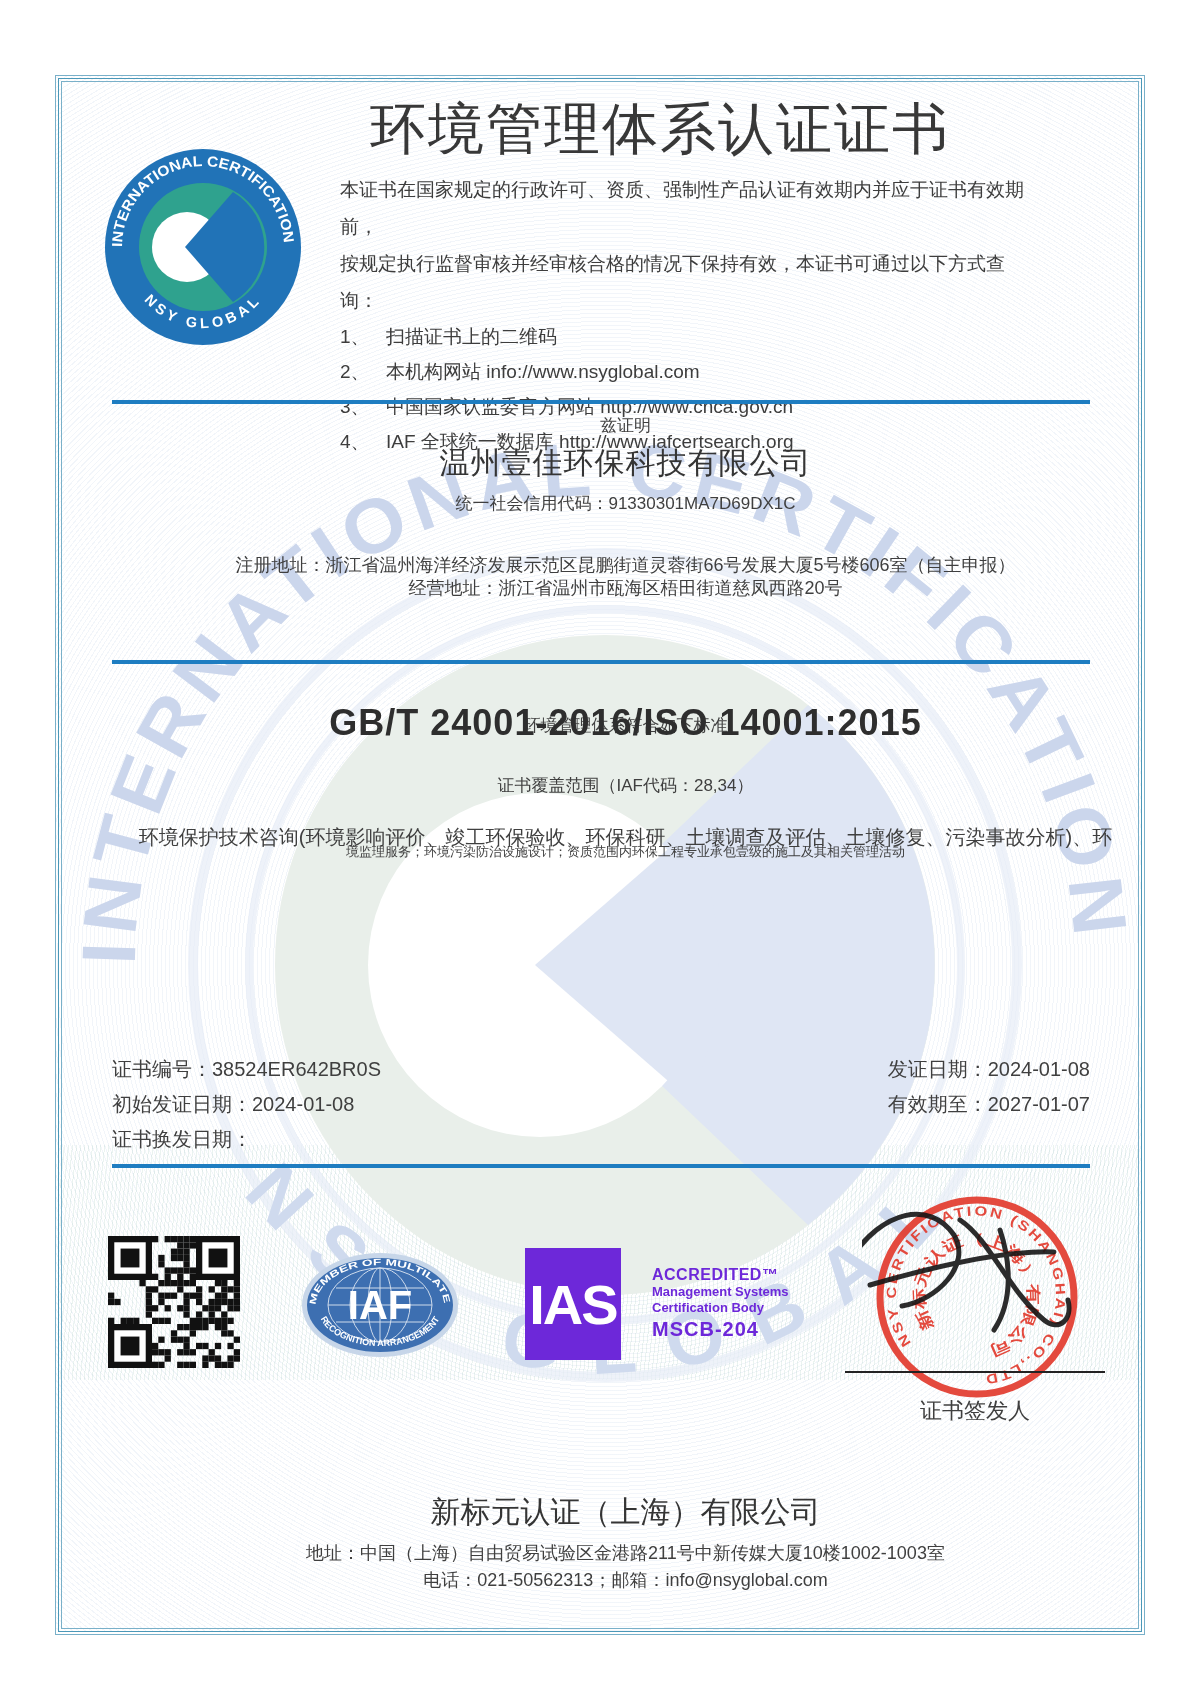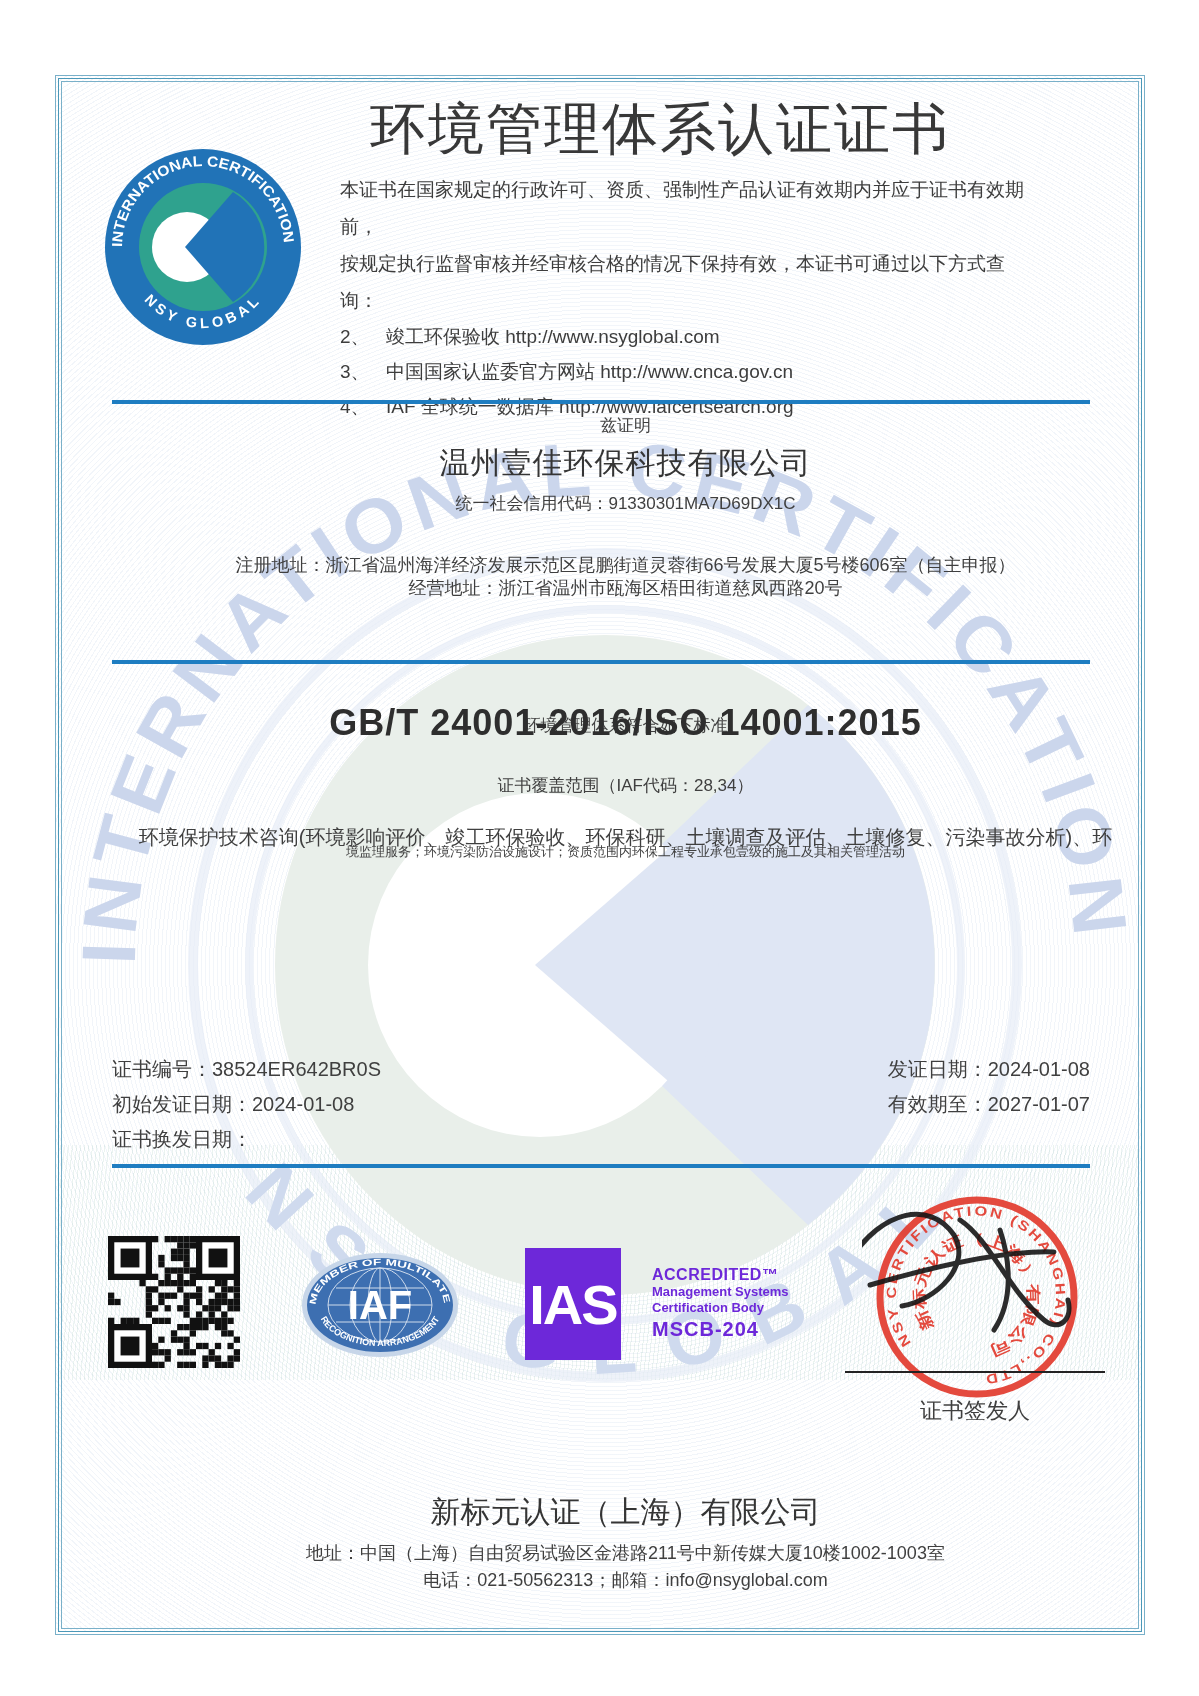--- a/index.html
+++ b/index.html
@@ -96,21 +96,22 @@
     <text font-size="14.5" font-weight="bold" fill="#FFFFFF" letter-spacing="4" text-anchor="middle">
       <textPath href="#bBot" startOffset="50%">NSY GLOBAL</textPath>
     </text>
   </svg>
 
   <div class="abs content" id="title" style="left:330px;width:660px;text-align:center">环境管理体系认证证书</div>
 
   <div class="abs content" id="intro">
     <div>本证书在国家规定的行政许可、资质、强制性产品认证有效期内并应于证书有效期前，</div>
     <div>按规定执行监督审核并经审核合格的情况下保持有效，本证书可通过以下方式查询：</div>
-    <div class="li"><span class="num">2、</span><span>竣工环保验收 http://www.nsyglobal.com</span></div>
+    <div class="li"><span class="num">1、</span><span>扫描证书上的二维码</span></div>
+    <div class="li"><span class="num">2、</span><span>本机构网站 info://www.nsyglobal.com</span></div>
     <div class="li"><span class="num">3、</span><span>中国国家认监委官方网站 http://www.cnca.gov.cn</span></div>
     <div class="li"><span class="num">4、</span><span>IAF 全球统一数据库 http://www.iafcertsearch.org</span></div>
   </div>
 
   <div class="abs divider" style="top:400px"></div>
 
   <div class="abs content center" id="certify-label">兹证明</div>
   <div class="abs content center" id="company-name">温州壹佳环保科技有限公司</div>
   <div class="abs content center" id="credit-code">统一社会信用代码：91330301MA7D69DX1C</div>
   <div class="abs content center" id="reg-addr">注册地址：浙江省温州海洋经济发展示范区昆鹏街道灵蓉街66号发展大厦5号楼606室（自主申报）</div>

